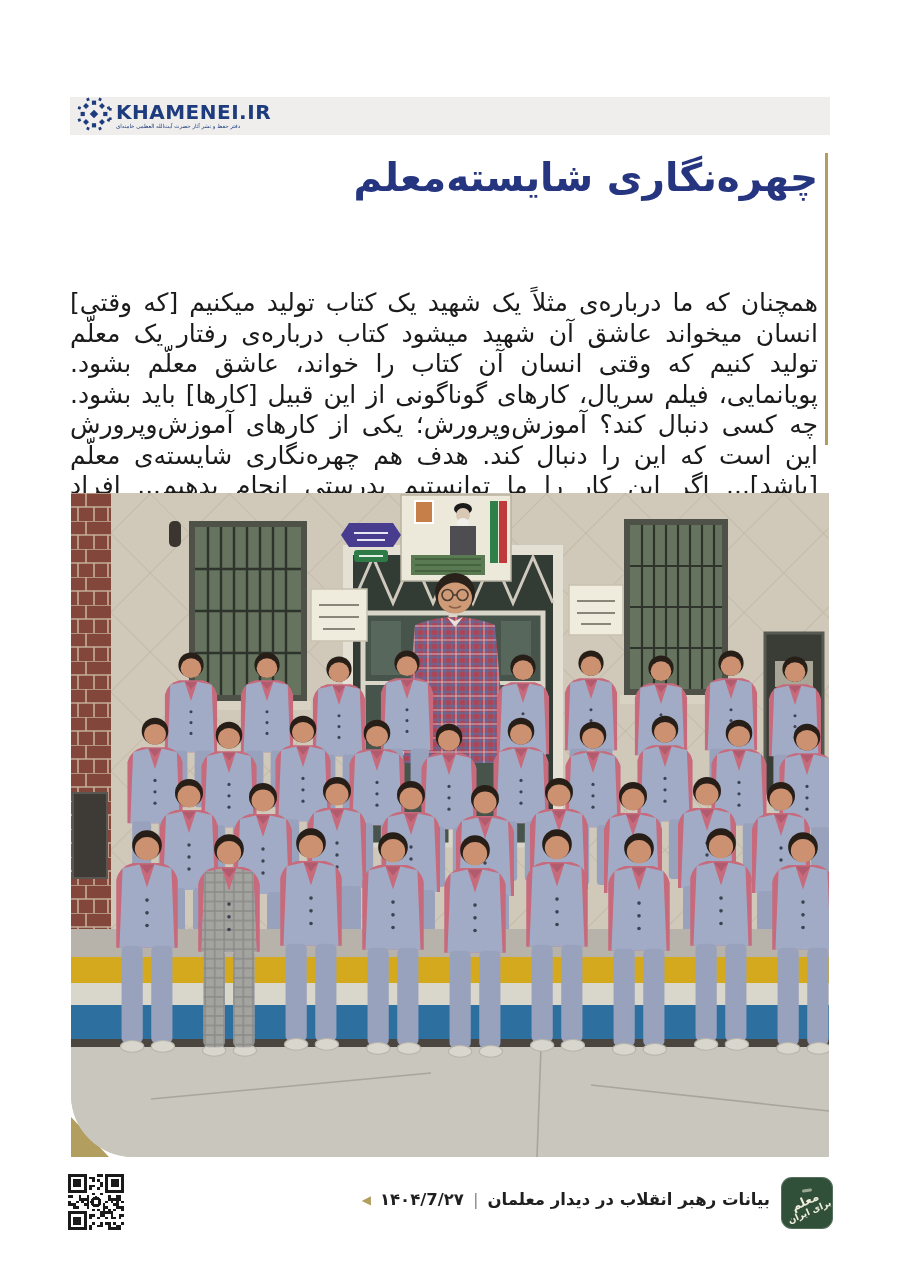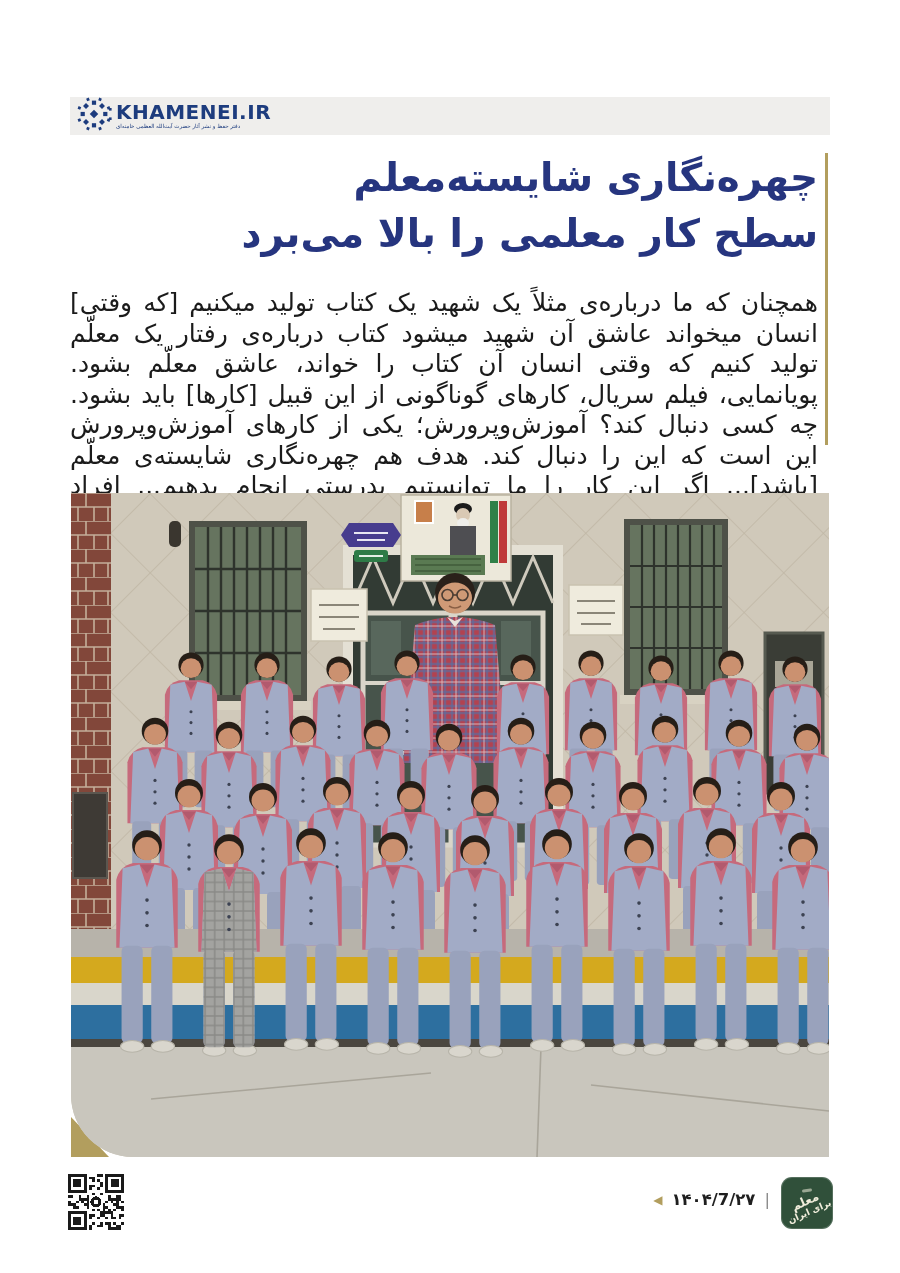--- a/index.html
+++ b/index.html
@@ -89,21 +89,20 @@
         <span class="logo-title">KHAMENEI.IR</span>
         <span class="logo-sub">دفتر حفظ و نشر آثار حضرت آیت‌الله العظمی خامنه‌ای</span>
       </span>
     </div>
   </div>
 
   <div class="gold-rule" style="background:#b29e5e"></div>
 
   <div class="title-block">
     <div>چهره‌نگاری شایسته‌معلم</div>
-    <div>سطح کار معلمی را بالا می‌برد</div>
   </div>
 
   <div class="body-block">همچنان که ما درباره‌ی مثلاً یک شهید یک کتاب تولید میکنیم [که وقتی] انسان میخواند عاشق آن شهید میشود کتاب درباره‌ی رفتار یک معلّم تولید کنیم که وقتی انسان آن کتاب را خواند، عاشق معلّم بشود. پویانمایی، فیلم سریال، کارهای گوناگونی از این قبیل [کارها] باید بشود. چه کسی دنبال کند؟ آموزش‌وپرورش؛ یکی از کارهای آموزش‌وپرورش این است که این را دنبال کند. هدف هم چهره‌نگاری شایسته‌ی معلّم [باشد]... اگر این کار را ما توانستیم بدرستی انجام بدهیم... افراد بااستعداد وارد میدان کار تعلیم میشوند، سطح کار معلّمی بالا میرود.</div>
 
   <div class="gold-corner" style="background:#b29e5e"></div>
 
   <div class="photo-wrap">
     <svg width="758" height="664" viewBox="0 0 758 664">
       <defs>
         <pattern id="diam" width="56" height="56" patternUnits="userSpaceOnUse" patternTransform="rotate(45)">
@@ -403,20 +402,21 @@
         <rect x="16" y="2" width="3" height="3" fill="#1a1a1a"></rect>
         <rect x="0" y="14" width="7" height="7" fill="#1a1a1a"></rect>
         <rect x="1" y="15" width="5" height="5" fill="#ffffff"></rect>
         <rect x="2" y="16" width="3" height="3" fill="#1a1a1a"></rect>
         <circle cx="10.5" cy="10.5" r="2.1" fill="#1a1a1a"></circle>
         <circle cx="10.5" cy="10.5" r="0.9" fill="#ffffff"></circle>
       </svg>
   </div>
 
   <div class="footer-text">
+    <span>بیانات رهبر انقلاب در دیدار معلمان</span>
     <span class="footer-sep">|</span>
     <span>۱۴۰۴/7/۲۷</span>
     <span class="footer-arrow" style="color:#b29e5e">◀</span>
   </div>
 
   <div class="badge">
     <span class="badge-top"></span>
     <span class="badge-cal">
       <span class="badge-l1">معلم</span>
       <span class="badge-l2">برای ایران</span>

